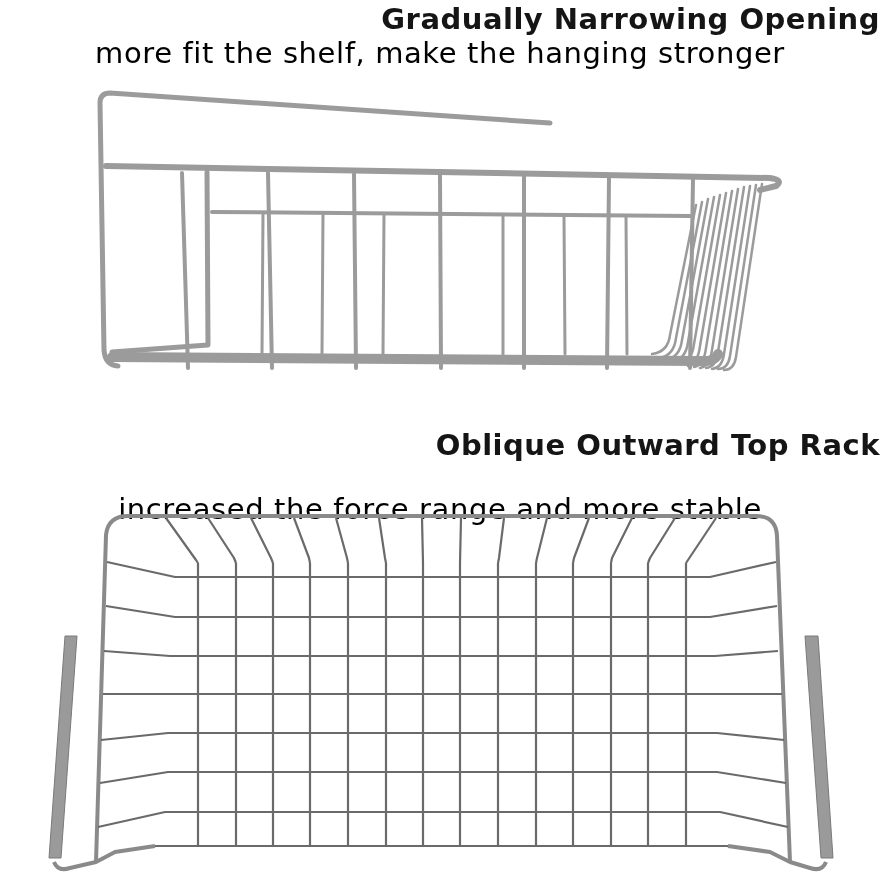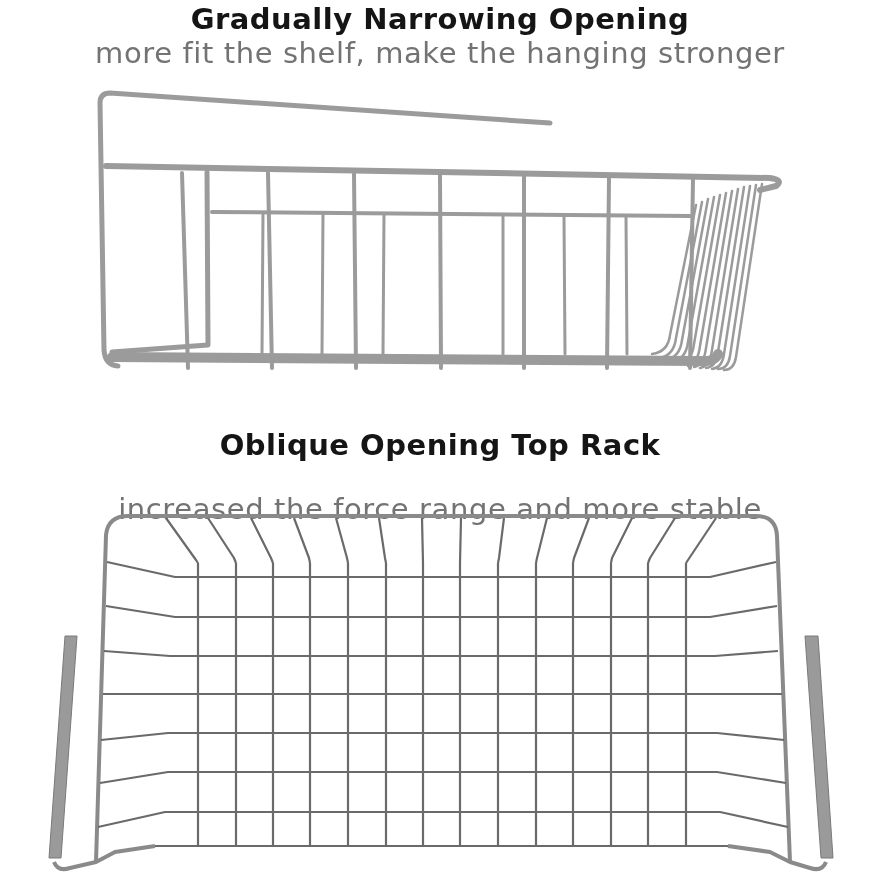--- a/index.html
+++ b/index.html
@@ -1,36 +1,36 @@
 <!DOCTYPE html>
 <html><head>
 <meta charset="utf-8">
 <style>
   html, body { margin: 0; padding: 0; background: #ffffff; }
   body { width: 880px; height: 880px; position: relative; overflow: hidden;
          font-family: "DejaVu Sans", "Liberation Sans", sans-serif; color: #111; }
   .caption { position: absolute; left: 0; width: 880px; text-align: center; }
-  .title { font-weight: bold; font-size: 29px; letter-spacing: 0.5px; color: #151515; }
-  .sub { font-size: 29px; letter-spacing: 0.6px; color: #737373; font-weight: normal; }
+  .title { font-weight: bold; font-size: 29px; letter-spacing: 0.5px; color: #151515; text-align: right; }
+  .sub { font-size: 29px; letter-spacing: 0.6px; color: #000000; font-weight: normal; }
   #t1 { top: 2px; }
   #s1 { top: 36px; }
   #t2 { top: 428px; }
   #s2 { top: 492px; }
   svg { position: absolute; left: 0; top: 0; }
   .wire { fill: none; stroke: #9b9b9b; stroke-linecap: round; stroke-linejoin: round; }
   .grid { fill: none; stroke: #6a6a6a; stroke-width: 2.2; stroke-linejoin: round; }
   .frame { fill: none; stroke: #8a8a8a; stroke-width: 4; stroke-linejoin: round; }
   .hanger { fill: #9a9a9a; stroke: #7a7a7a; stroke-width: 1; }
 </style>
 </head>
 <body>
 
 <div class="caption title" id="t1">Gradually Narrowing Opening</div>
 <div class="caption sub" id="s1">more fit the shelf, make the hanging stronger</div>
-<div class="caption title" id="t2">Oblique Opening Top Rack</div>
+<div class="caption title" id="t2">Oblique Outward Top Rack</div>
 <div class="caption sub" id="s2">increased the force range and more stable</div>
 
 <svg width="880" height="880" viewBox="0 0 880 880">
 
   <g>
 
     <path class="wire" stroke-width="5" d="M550,123 L110,93 Q100,93 100,103 L104,350 Q105,365 118,366"></path>
 
     <path class="wire" stroke-width="6" d="M106,166 L770,178 Q784,180 776,186 L760,190"></path>
 

